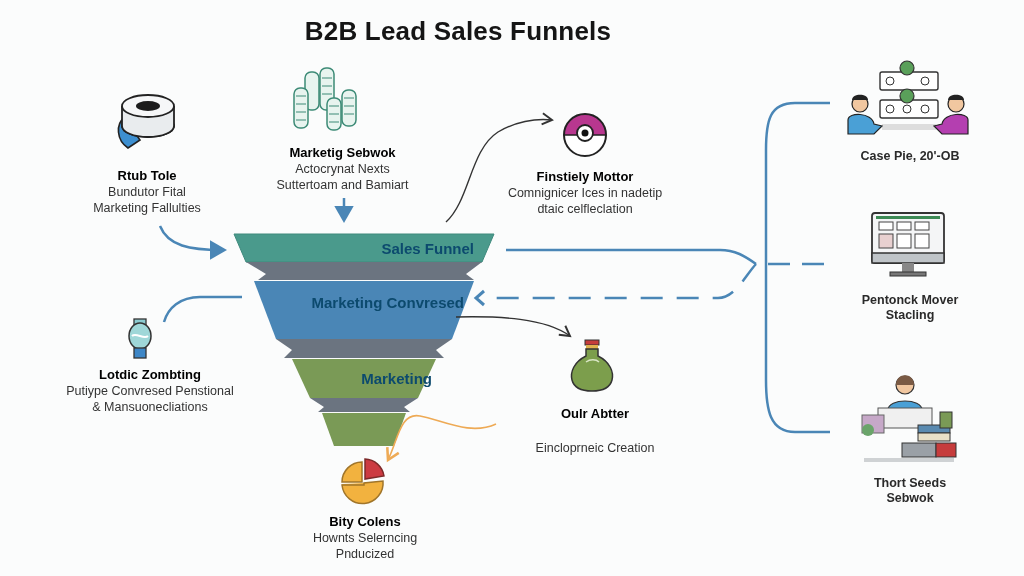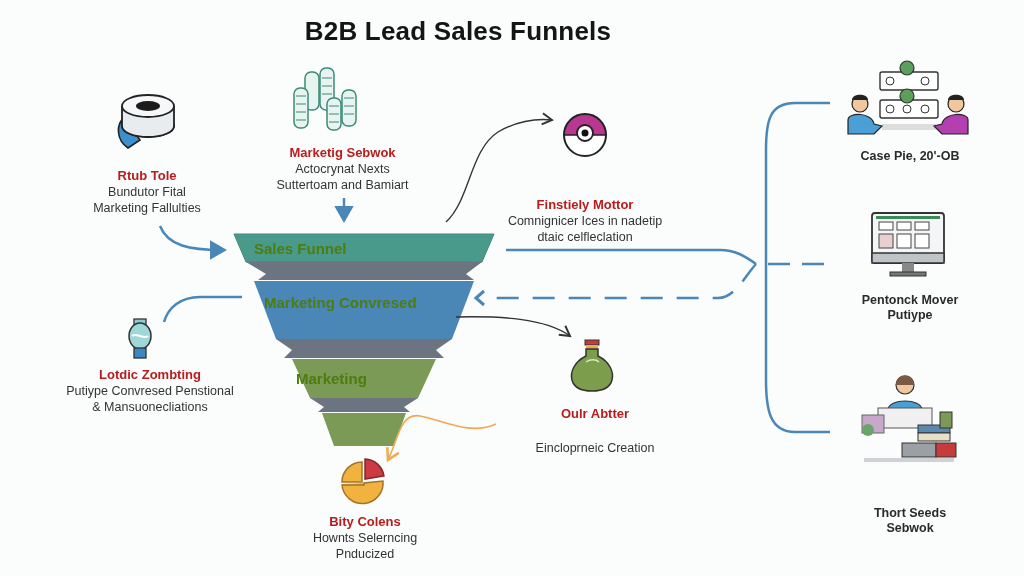--- a/index.html
+++ b/index.html
@@ -8,26 +8,26 @@
       background: #fbfcfc;
       font-family: "Liberation Sans", "DejaVu Sans", sans-serif;
       color: #222;
     }
     .abs { position: absolute; }
     .title {
       left: 0; width: 916px; top: 16px; text-align: center;
       font-size: 26px; font-weight: bold; color: #151515; letter-spacing: 0.2px;
     }
     .block { position: absolute; text-align: center; }
-    .block .head { font-size: 13px; font-weight: bold; color: #b91c1c; line-height: 17px; }
+    .block .head { font-size: 13px; font-weight: bold; color: #000000; line-height: 17px; }
     .block .desc { font-size: 12.5px; color: #333; line-height: 16px; }
     .rlabel { position: absolute; text-align: center; font-size: 12.5px; font-weight: bold; color: #2a2a2a; line-height: 15px; }
     svg.layer { position: absolute; left: 0; top: 0; }
     .band-label {
-      position: absolute; text-align: left; color: #4d7c0f; font-weight: bold;
+      position: absolute; text-align: right; color: #0c4a6e; font-weight: bold;
       font-size: 15px; line-height: 19px;
     }
   </style>
 </head>
 <body>
 
 <div class="abs title">B2B Lead Sales Funnels</div>
 
 <svg class="layer" width="1024" height="576" viewBox="0 0 1024 576">
   <defs>
@@ -184,21 +184,21 @@
   <div class="desc">Bundutor Fital</div>
   <div class="desc">Marketing Fallulties</div>
 </div>
 
 <div class="block" style="left:240px; width:205px; top:144px;">
   <div class="head">Marketig Sebwok</div>
   <div class="desc">Actocrynat Nexts</div>
   <div class="desc">Suttertoam and Bamiart</div>
 </div>
 
-<div class="block" style="left:490px; width:190px; top:168px;margin-top:28px;">
+<div class="block" style="left:490px; width:190px; top:168px;">
   <div class="head">Finstiely Mottor</div>
   <div class="desc">Comnignicer Ices in nadetip</div>
   <div class="desc">dtaic celfleclation</div>
 </div>
 
 <div class="block" style="left:60px; width:180px; top:366px;">
   <div class="head">Lotdic Zombting</div>
   <div class="desc">Putiype Convresed Penstional</div>
   <div class="desc">&amp; Mansuonecliations</div>
 </div>
@@ -210,18 +210,18 @@
 
 <div class="block" style="left:290px; width:150px; top:513px;">
   <div class="head">Bity Colens</div>
   <div class="desc">Hownts Selerncing</div>
   <div class="desc">Pnducized</div>
 </div>
 
 <div class="rlabel" style="left:840px; width:140px; top:149px;">Case Pie, 20'-OB</div>
 <div class="rlabel" style="left:835px; width:150px; top:293px;">
   <div>Pentonck Mover</div>
-  <div>Putiype</div>
-</div>
-<div class="rlabel" style="left:840px; width:140px; top:476px;margin-top:30px;">
+  <div>Stacling</div>
+</div>
+<div class="rlabel" style="left:840px; width:140px; top:476px;">
   <div>Thort Seeds</div>
   <div>Sebwok</div>
 </div>
 
 </body></html>

